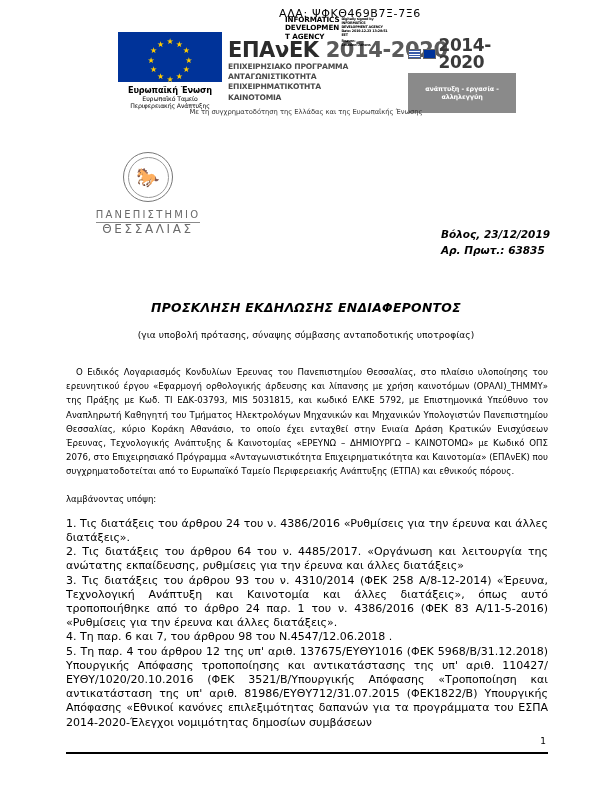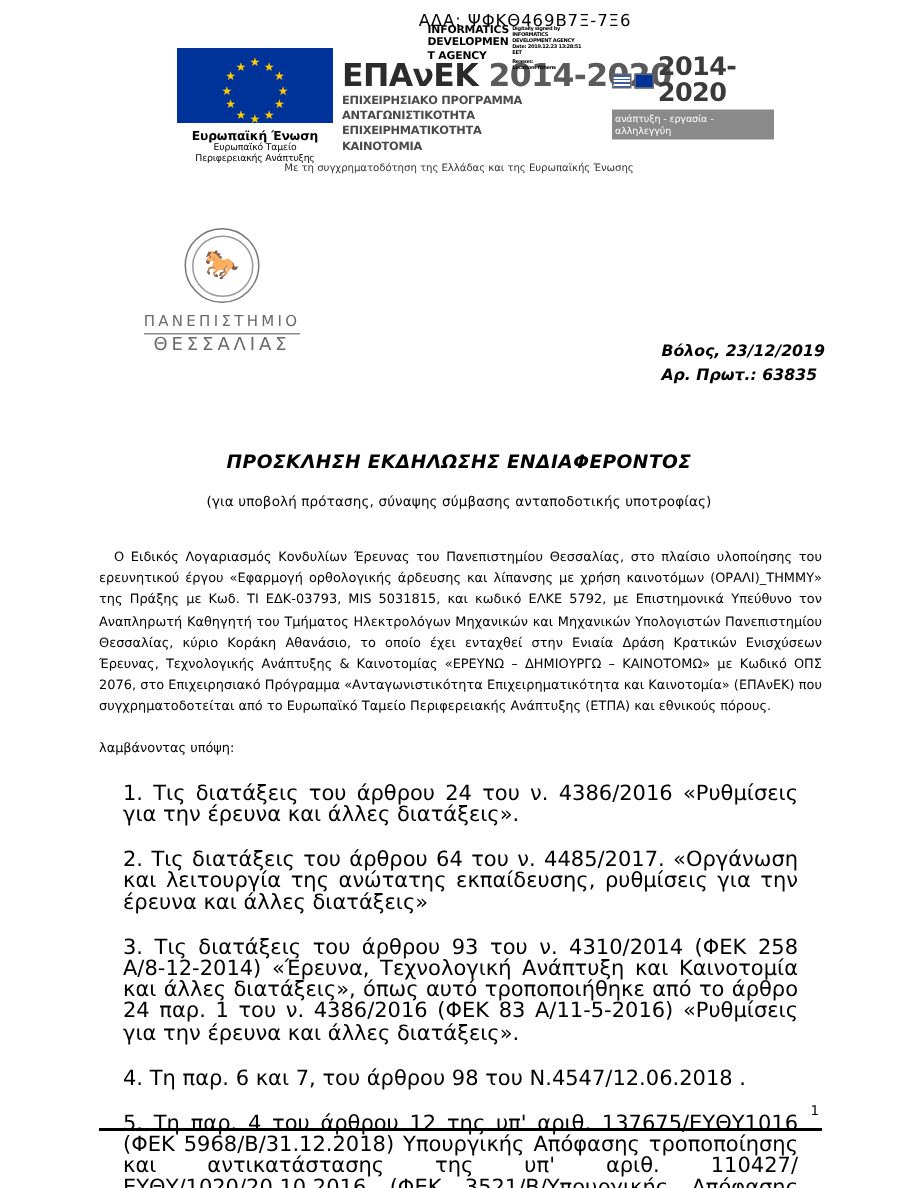--- a/index.html
+++ b/index.html
@@ -204,22 +204,23 @@
     font-weight: bold;
     color: #3a3a3a;
     line-height: 17px;
     letter-spacing: -0.4px;
   }
   .espa-slogan {
     margin-top: 2px;
     background: #8a8a8a;
     color: #ffffff;
     font-size: 6.4px;
-    font-weight: normal;
-    padding: 2px 2px;
+    font-weight: bold;
+    text-align: center;
+    padding: 12px 2px;
     width: 108px;
     box-sizing: border-box;
     letter-spacing: -0.1px;
   }
 
   .cofund-line {
     position: absolute;
     top: 108px;
     left: 0;
     width: 612px;
@@ -329,25 +330,25 @@
     margin: 0 0 13px 0;
     letter-spacing: 0.02px;
   }
   .para.indent { text-indent: 10px; }
   .lead-label {
     font-size: 8.6px;
     line-height: 14.2px;
     margin: 0 0 11px 0;
   }
   .num-item {
-    font-size: 14px;
+    font-size: 11px;
     line-height: 14.2px;
     text-align: justify;
     text-justify: inter-word;
-    margin: 16px;
+    margin: 0;
   }
 
   
   .footer-rule {
     position: absolute;
     left: 66px;
     top: 752px;
     width: 482px;
     height: 2px;
     background: #000;

